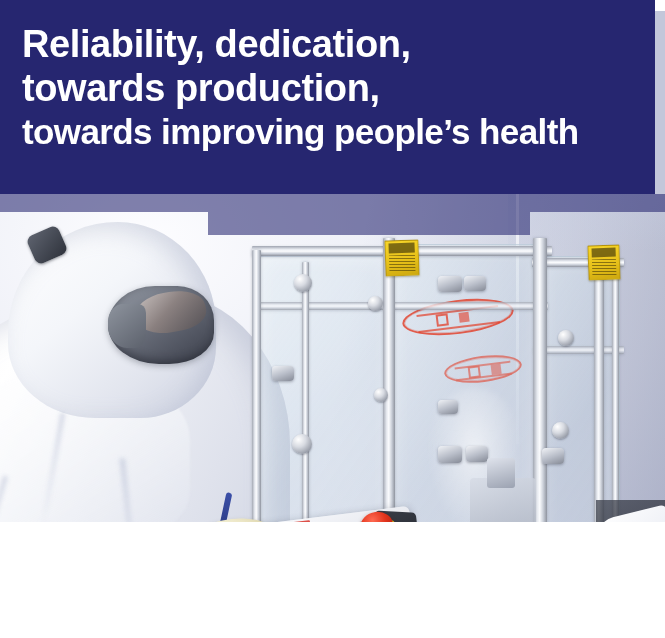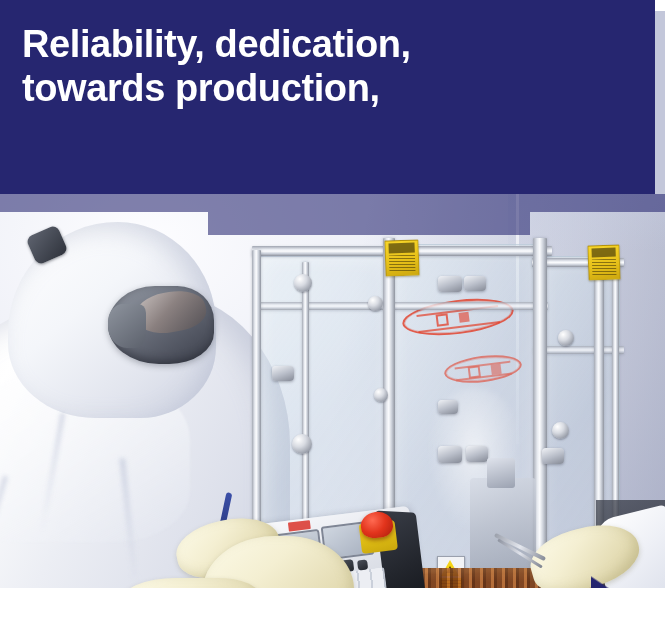--- a/index.html
+++ b/index.html
@@ -9,21 +9,21 @@
     background: #ffffff;
   }
   body {
     font-family: "Liberation Sans", sans-serif;
   }
 
   
   .page {
     position: relative;
     width: 665px;
-    height: 588px;
+    height: 522px;
     overflow: hidden;
     background: #14532d;
   }
 
   
   .photo {
     position: absolute;
     left: 0; top: 0;
     width: 665px; height: 638px;
     overflow: hidden;
@@ -534,19 +534,20 @@
     <div class="corner-wedge"></div>
   </div>
 
   <div class="band band-1"></div>
   <div class="band band-2"></div>
 
   <div class="banner">
     <div class="banner-title">
       <span class="title-line line-1">Reliability, dedication,</span>
       <span class="title-line line-2">towards production,</span>
+      <span class="title-line line-3">towards improving people’s health</span>
     </div>
   </div>
 
   <div class="top-right-white"></div>
   <div class="right-strip"></div>
 
 </div>
 
 </body></html>

